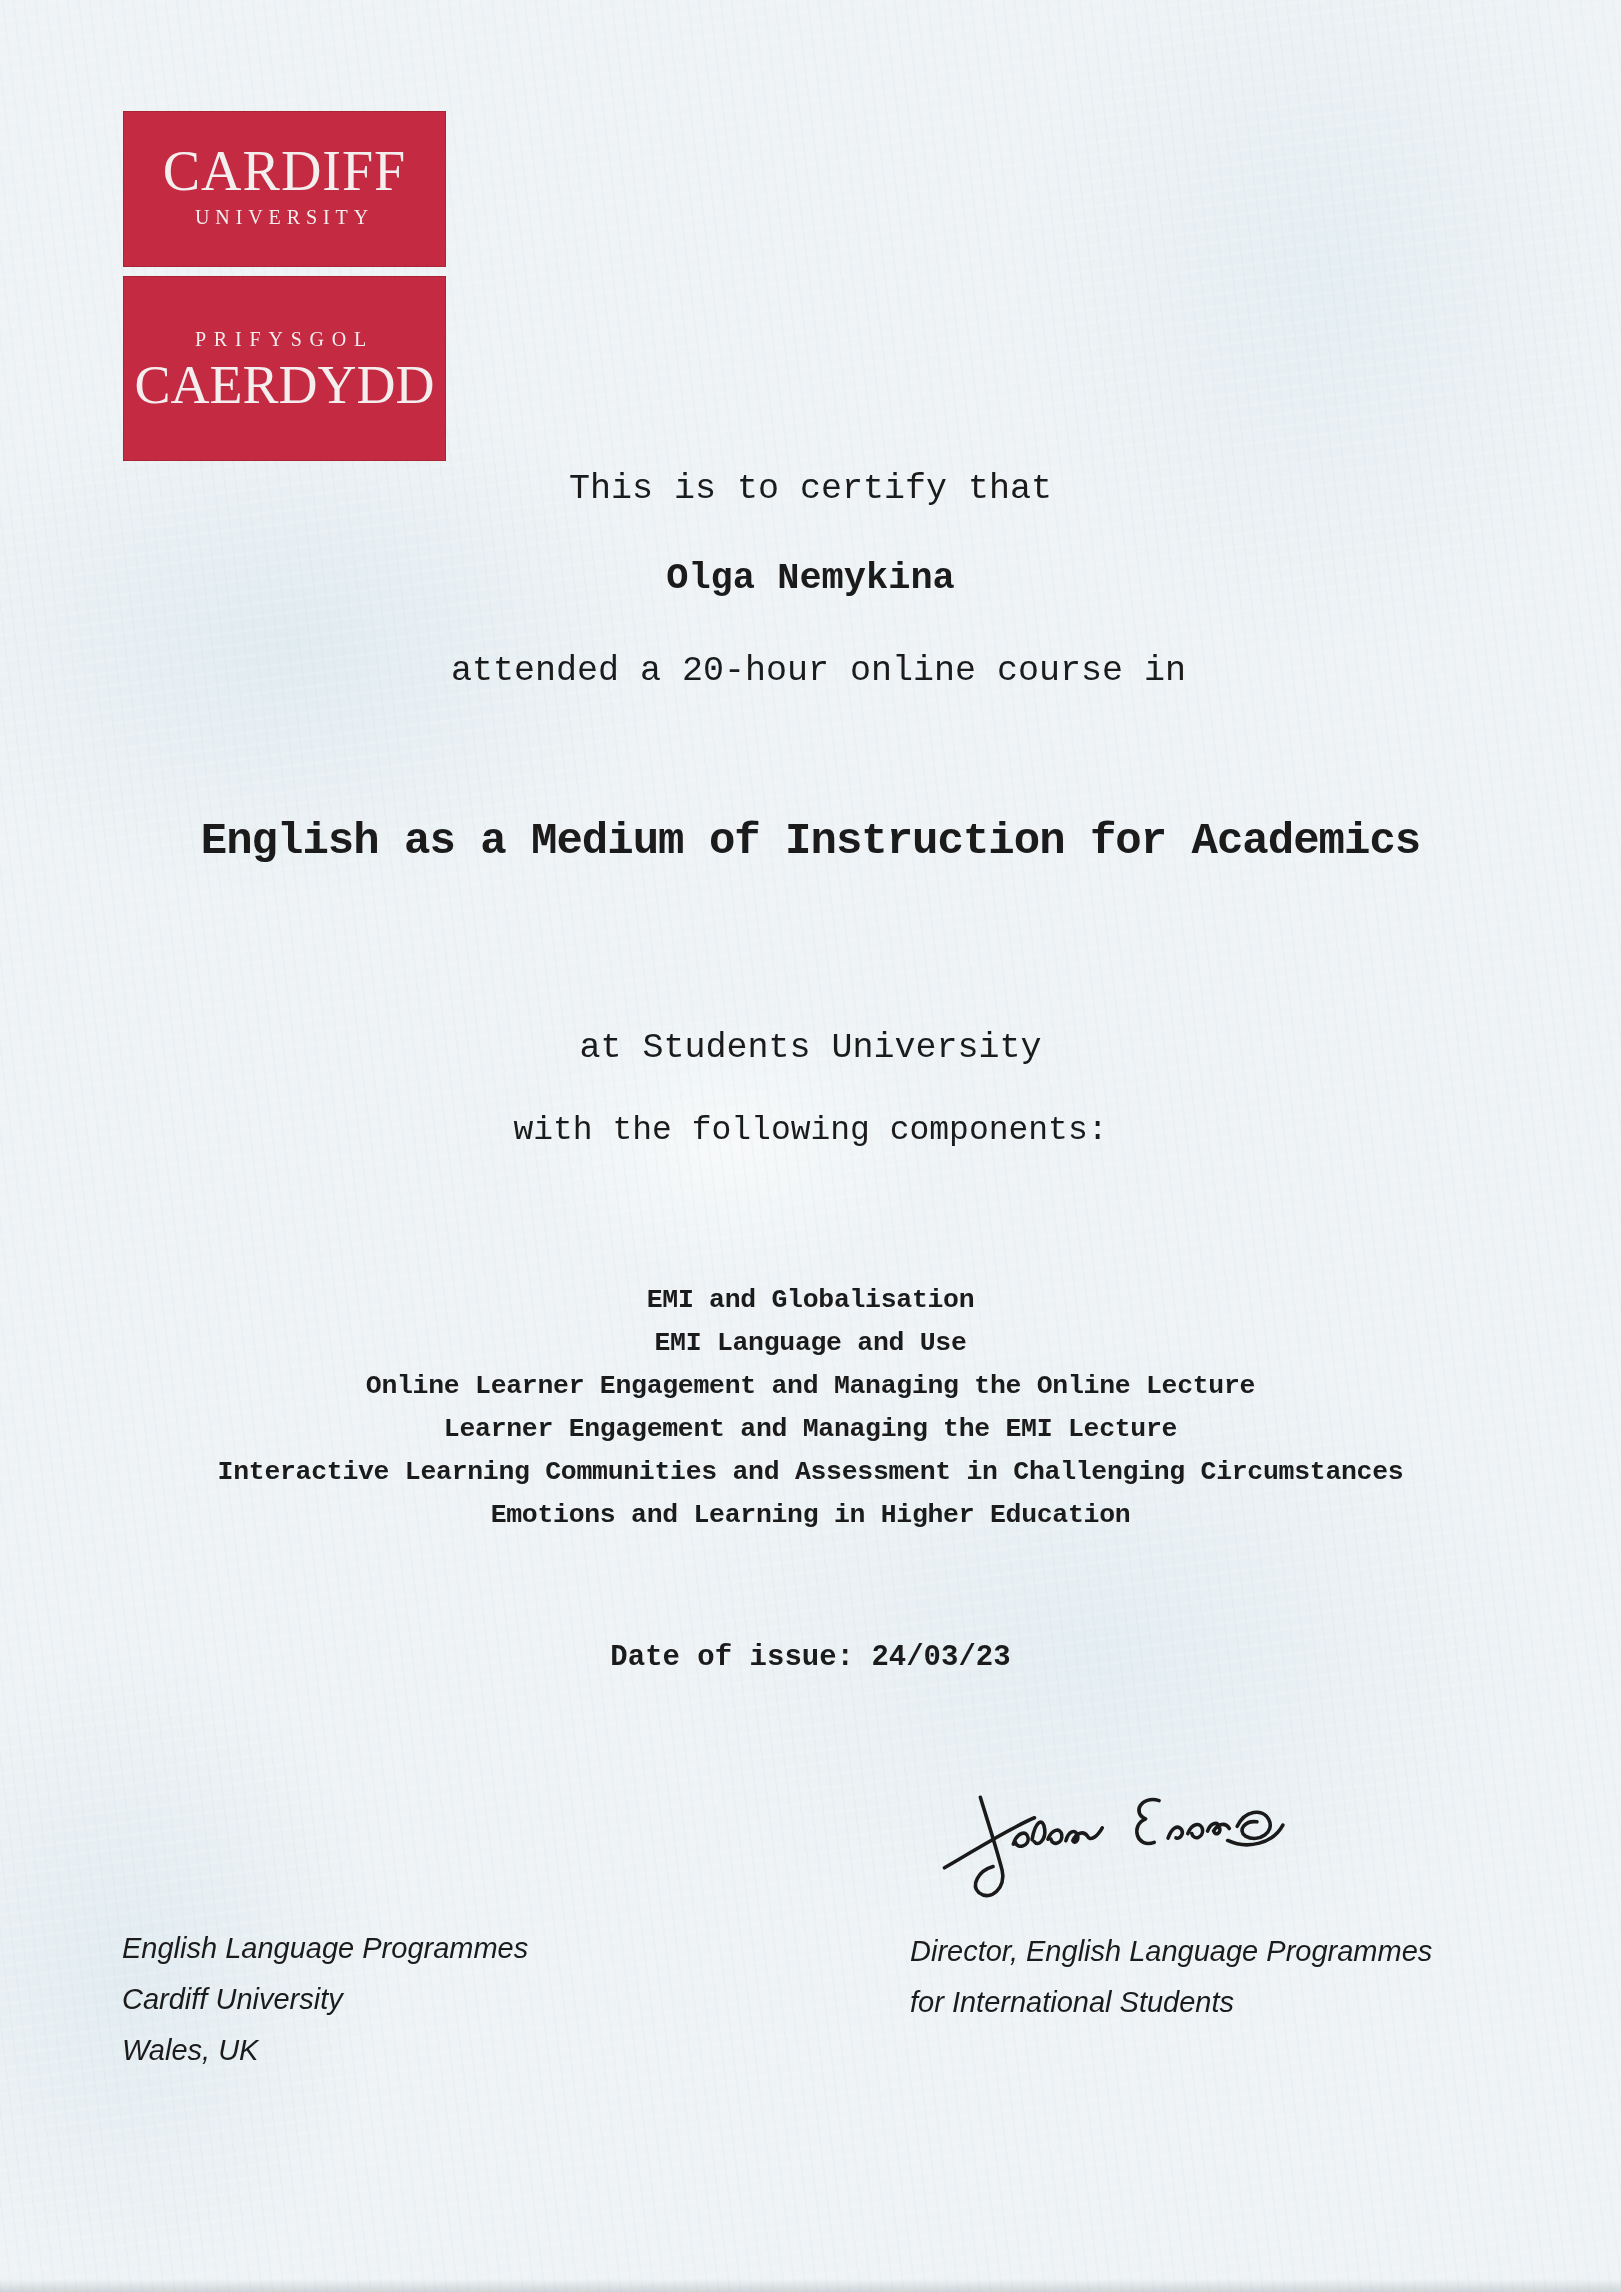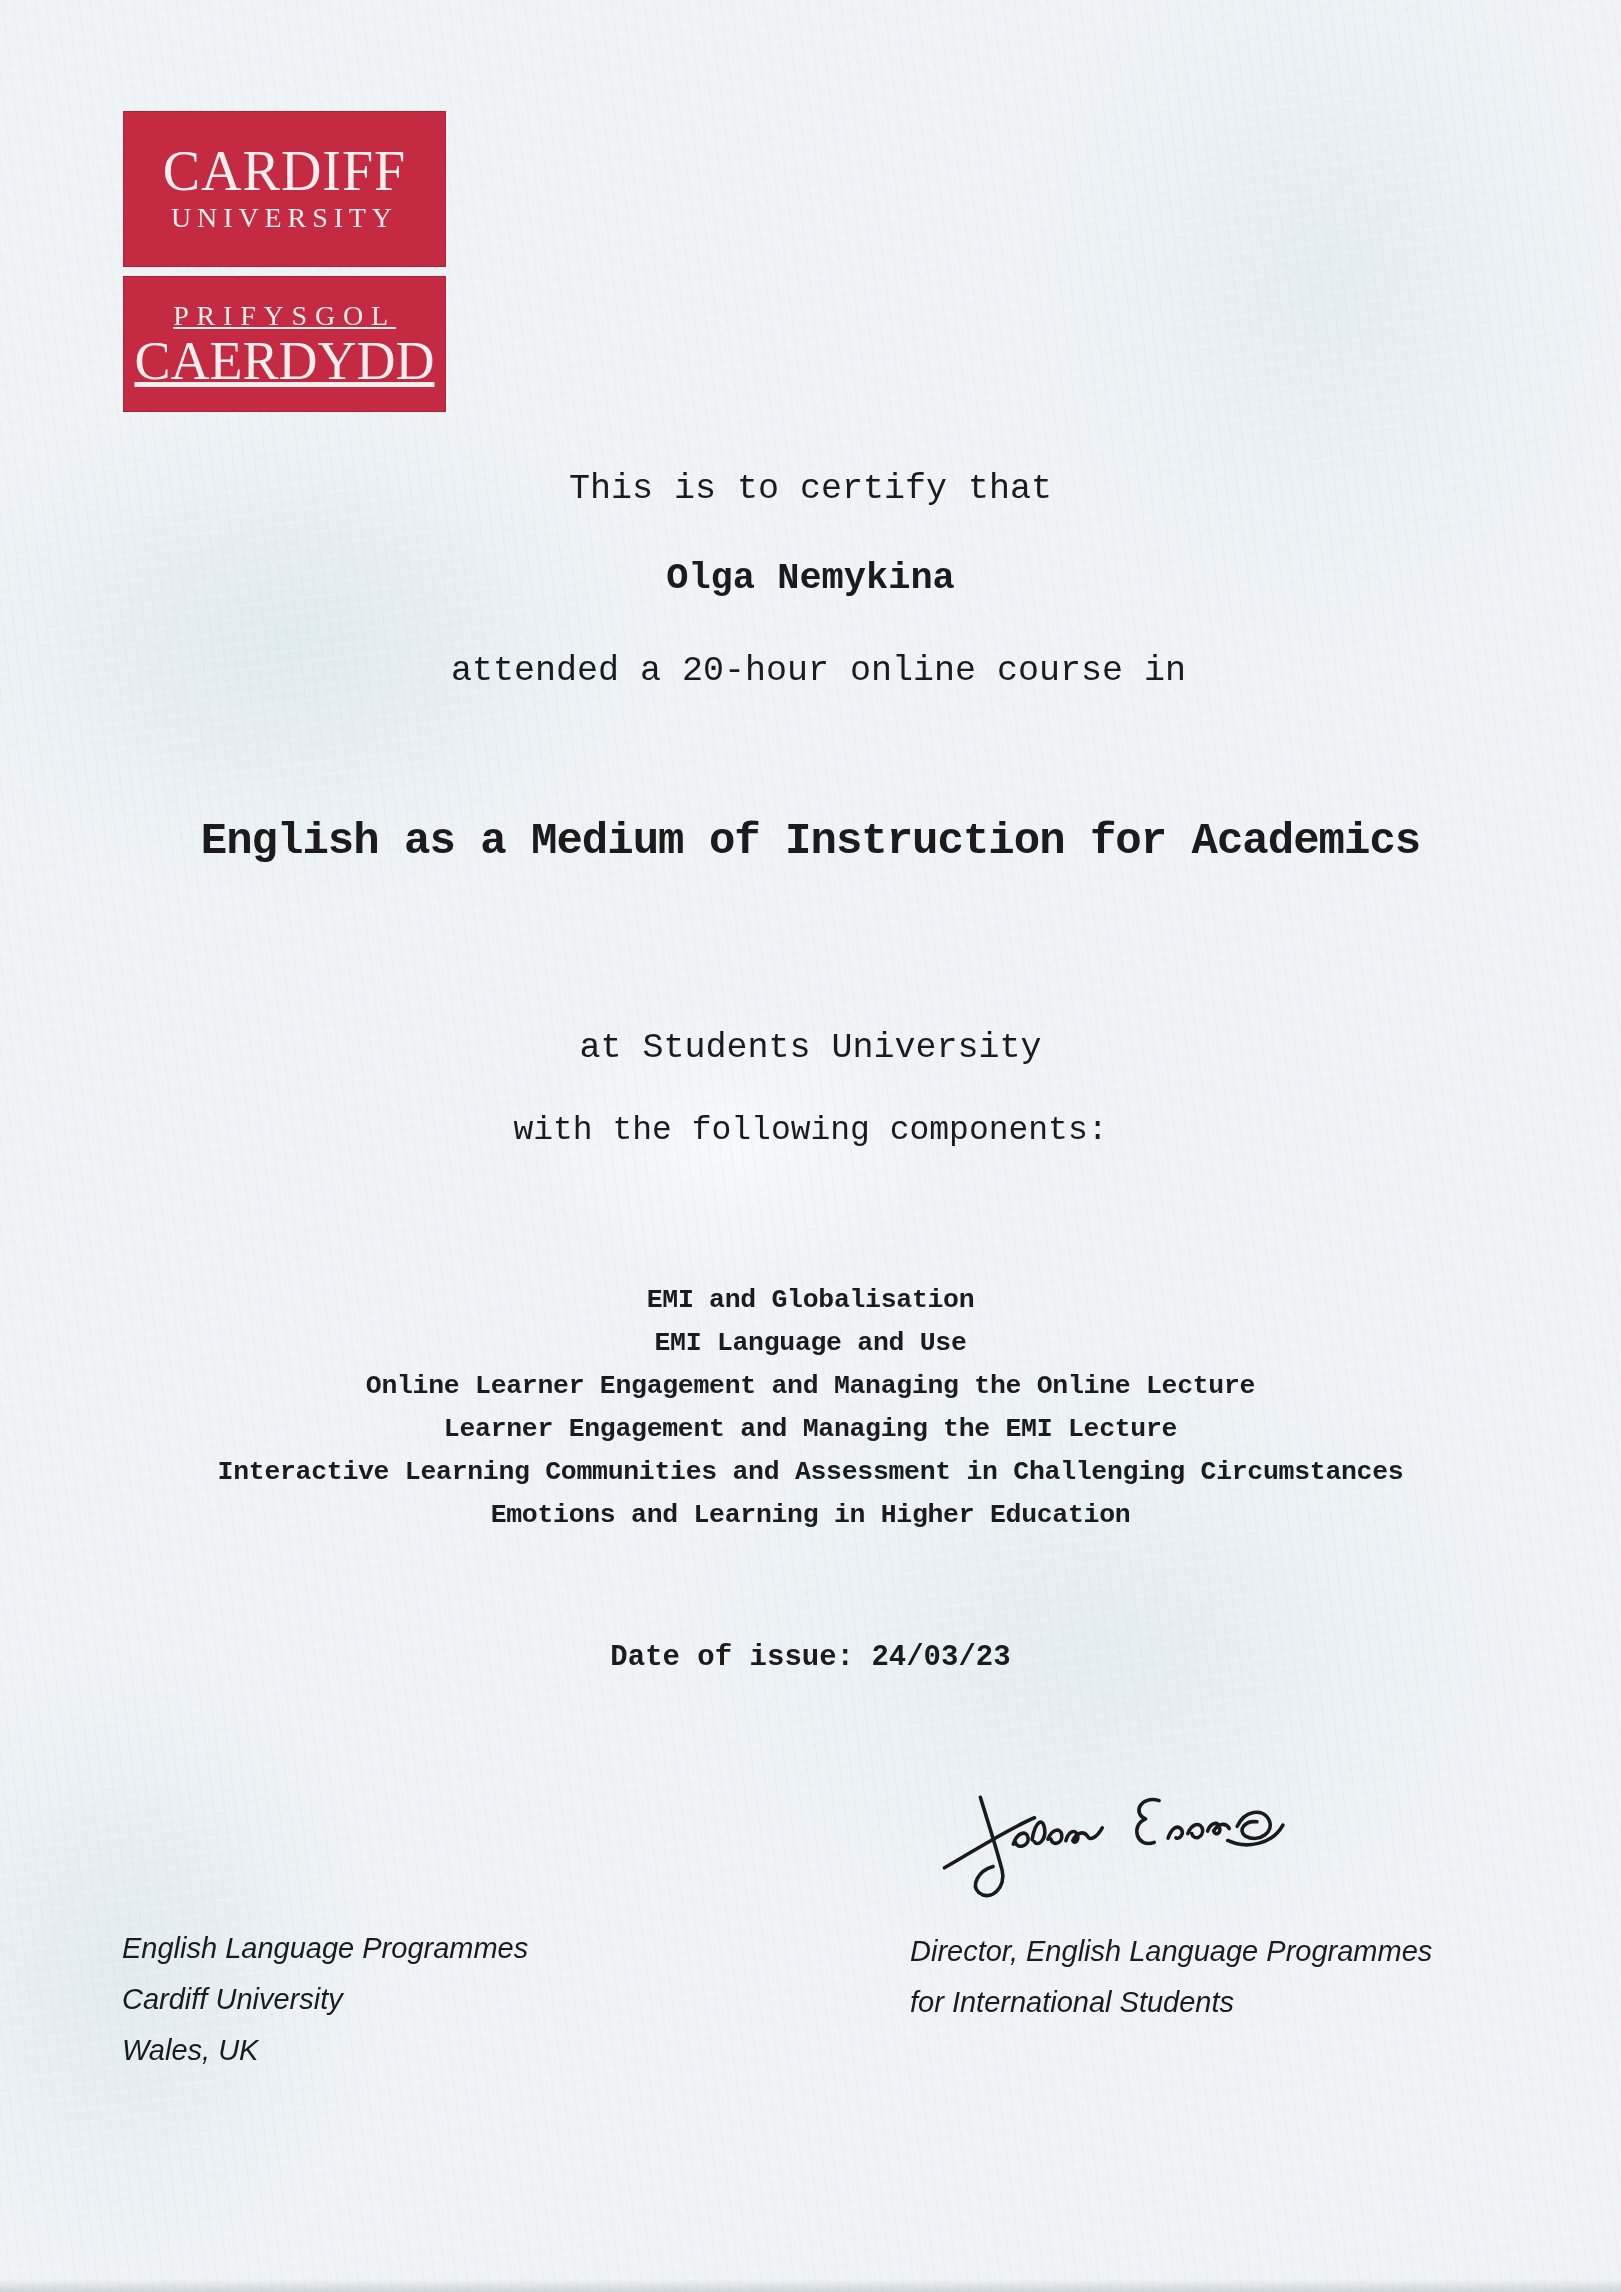--- a/index.html
+++ b/index.html
@@ -43,29 +43,29 @@
     background: #c42b43;
     box-shadow: 0 0 0 1px rgba(150,30,45,0.55) inset;
     color: #f4eeee;
     text-align: center;
     font-family: "Liberation Serif", serif;
     display: flex;
     flex-direction: column;
     justify-content: center;
   }
   .logo-block.en { height: 156px; }
-  .logo-block.cy { height: 136px; text-decoration: underline; }
+  .logo-block.cy { height: 185px; }
   .logo-line-big {
     font-size: 56px;
     line-height: 57px;
     letter-spacing: 1px;
     font-weight: 400;
   }
   .logo-line-small {
-    font-size: 28px;
+    font-size: 20px;
     line-height: 35px;
     letter-spacing: 5.9px;
     font-weight: 400;
   }
   .logo-block.cy .logo-line-small { letter-spacing: 7.8px; }
   .logo-block.cy .logo-line-big { letter-spacing: 0px; font-size: 54px; }
   
   .cline {
     position: absolute;
     left: 0; width: 100%;

